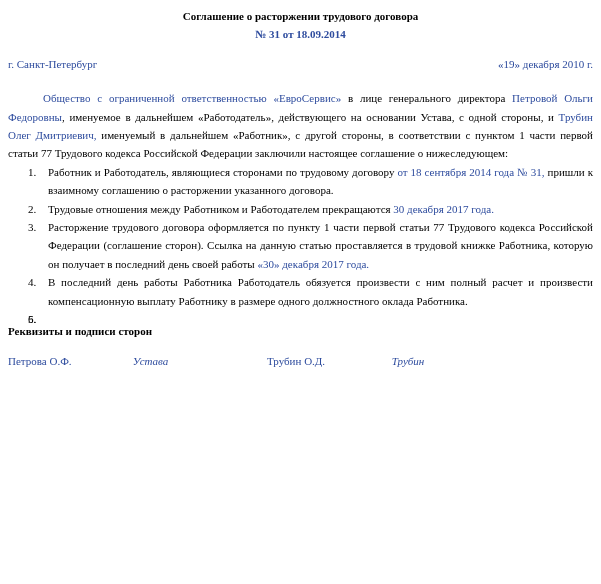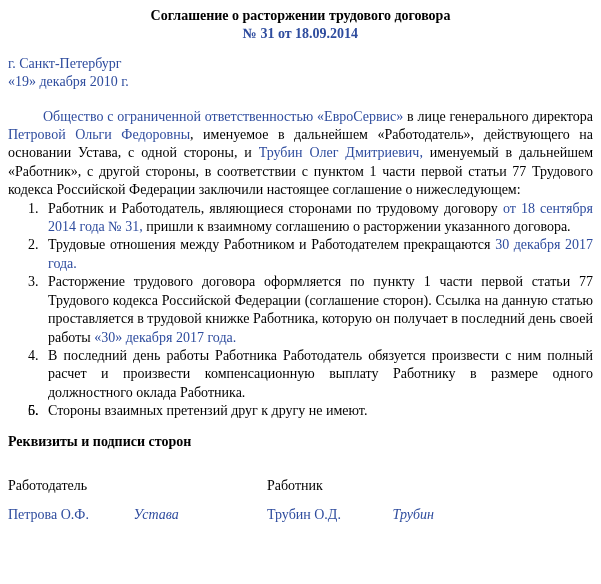--- a/index.html
+++ b/index.html
@@ -5,28 +5,28 @@
   :root { --accent: #2e4c9e; --ink: #000000; }
   html, body { margin: 0; padding: 0; background: #ffffff; }
   .page {
     width: 601px;
     height: 584px;
     box-sizing: border-box;
     padding: 7px 8px 0 8px;
     background: #ffffff;
     color: var(--ink);
     font-family: "Liberation Serif", "DejaVu Serif", serif;
-    font-size: 14px;
+    font-size: 11px;
     line-height: 18.4px;
     overflow: hidden;
   }
   .title   { text-align: center; font-weight: bold; }
   .subtitle{ text-align: center; font-weight: bold; }
   .accent  { color: var(--accent); }
-  .meta-row{ display: flex; justify-content: space-between; margin-top: 11px; flex-direction: column; }
+  .meta-row{ display: flex; justify-content: space-between; margin-top: 11px; }
   .intro   { margin: 16px 0 0 0; text-align: justify; text-indent: 35px; }
   .li      { position: relative; padding-left: 40px; text-align: justify; }
   .num     { position: absolute; left: 20px; }
   .sig-heading { text-align: left; font-weight: bold; margin-top: 12px; }
   .sig-labels  { display: flex; margin-top: 26px; }
   .sig-row     { display: flex; margin-top: 11px; }
   .sig-col     { width: 259px; flex: 0 0 auto; }
   .sig-col.right { flex: 1 1 auto; }
   .sig-name    { display: inline-block; width: 122px; }
   .sig-script  { font-style: italic; }
@@ -61,30 +61,25 @@
     </div>
     <div class="li">
       <span class="num">4.</span>
       <span><span>В последний день работы Работника Работодатель обязуется произвести с ним полный расчет и произвести компенсационную выплату Работнику в размере одного должностного оклада Работника.</span></span>
     </div>
     <div class="li">
       <span class="num">5.</span>
     </div>
     <div class="li">
       <span class="num">6.</span>
-      <span><span>Стороны взаимных претензий друг к другу не имеют.</span></span>
     </div>
   </div>
 
   <div class="sig-heading">Реквизиты и подписи сторон</div>
 
-  <div class="sig-labels">
-    <div class="sig-col">Работодатель</div>
-    <div class="sig-col right">Работник</div>
-  </div>
 
   <div class="sig-row">
     <div class="sig-col">
       <span class="sig-name accent">Петрова О.Ф.</span>
       <span class="sig-script accent">Устава</span>
     </div>
     <div class="sig-col right">
       <span class="sig-name accent">Трубин О.Д.</span>
       <span class="sig-script accent">Трубин</span>
     </div>

